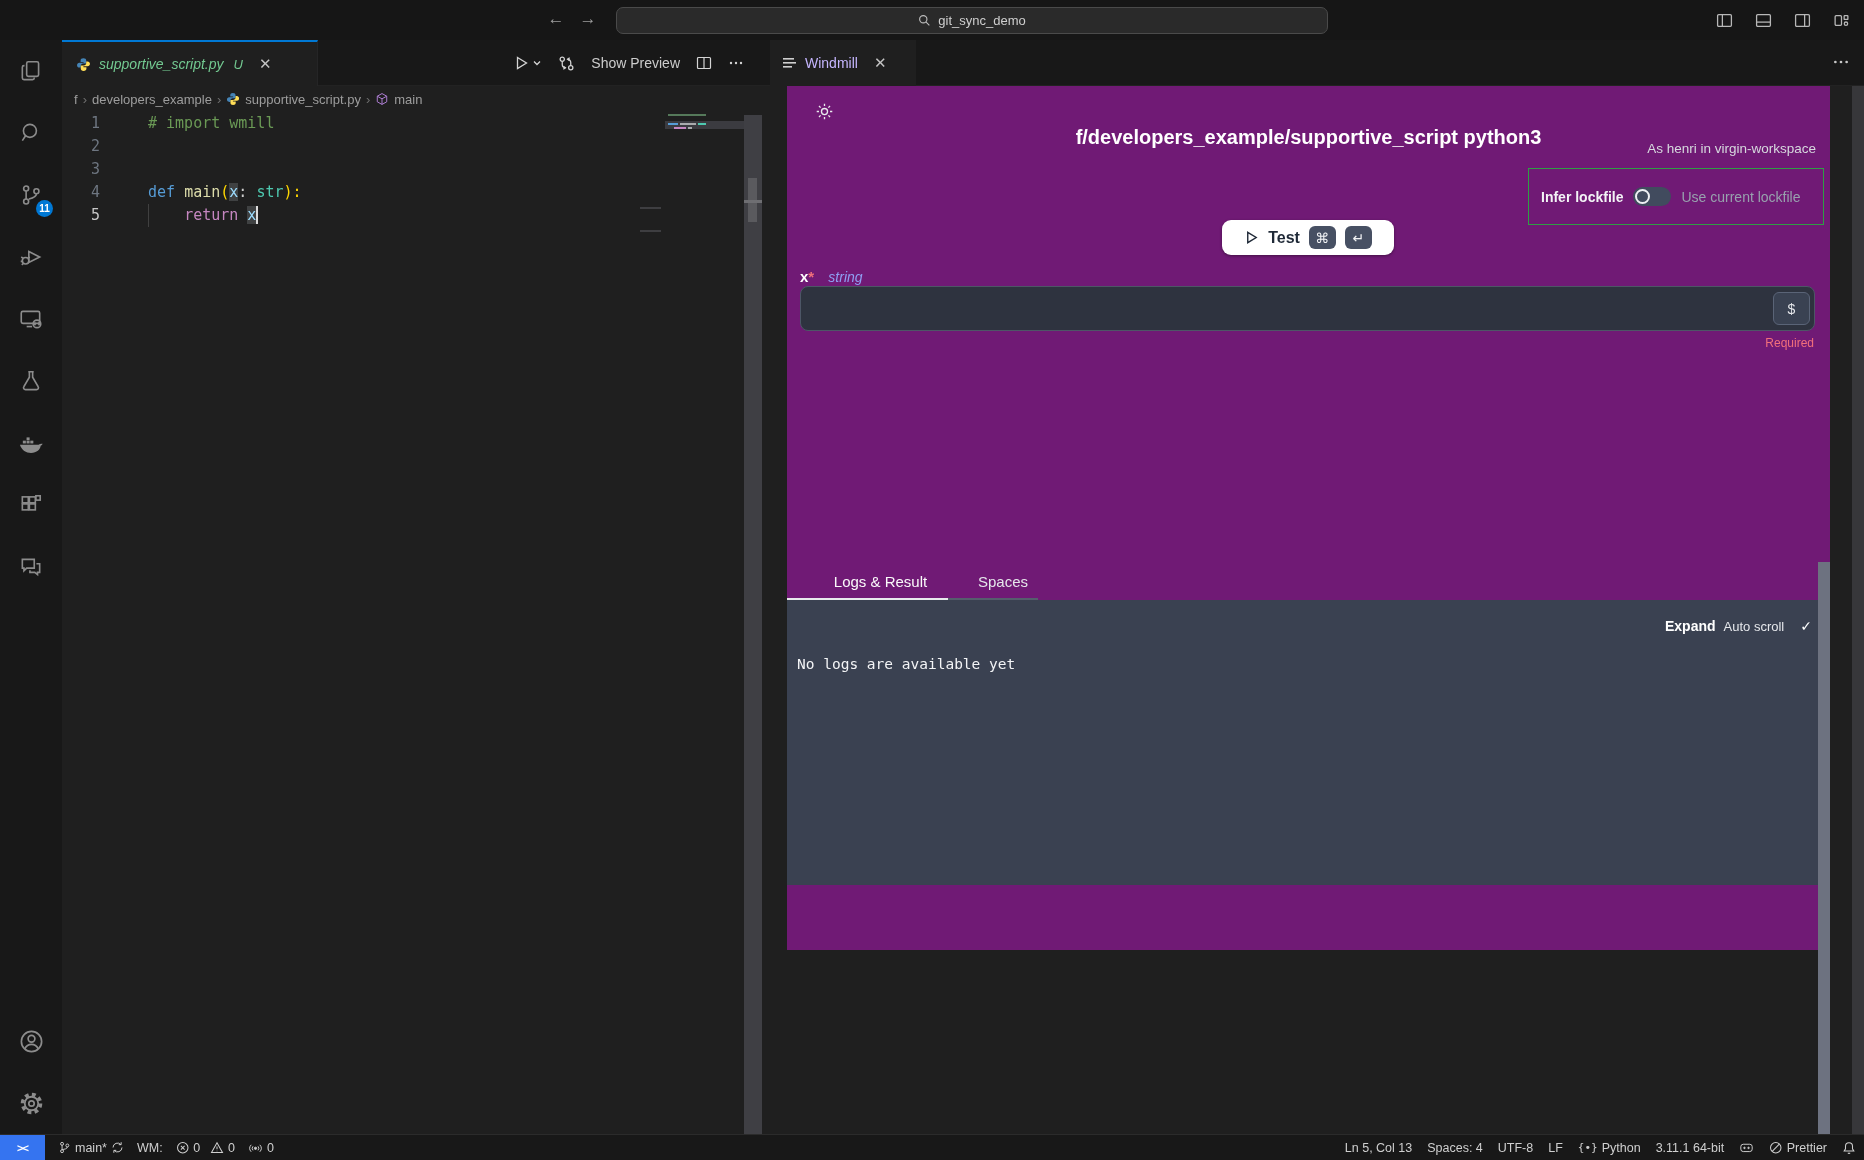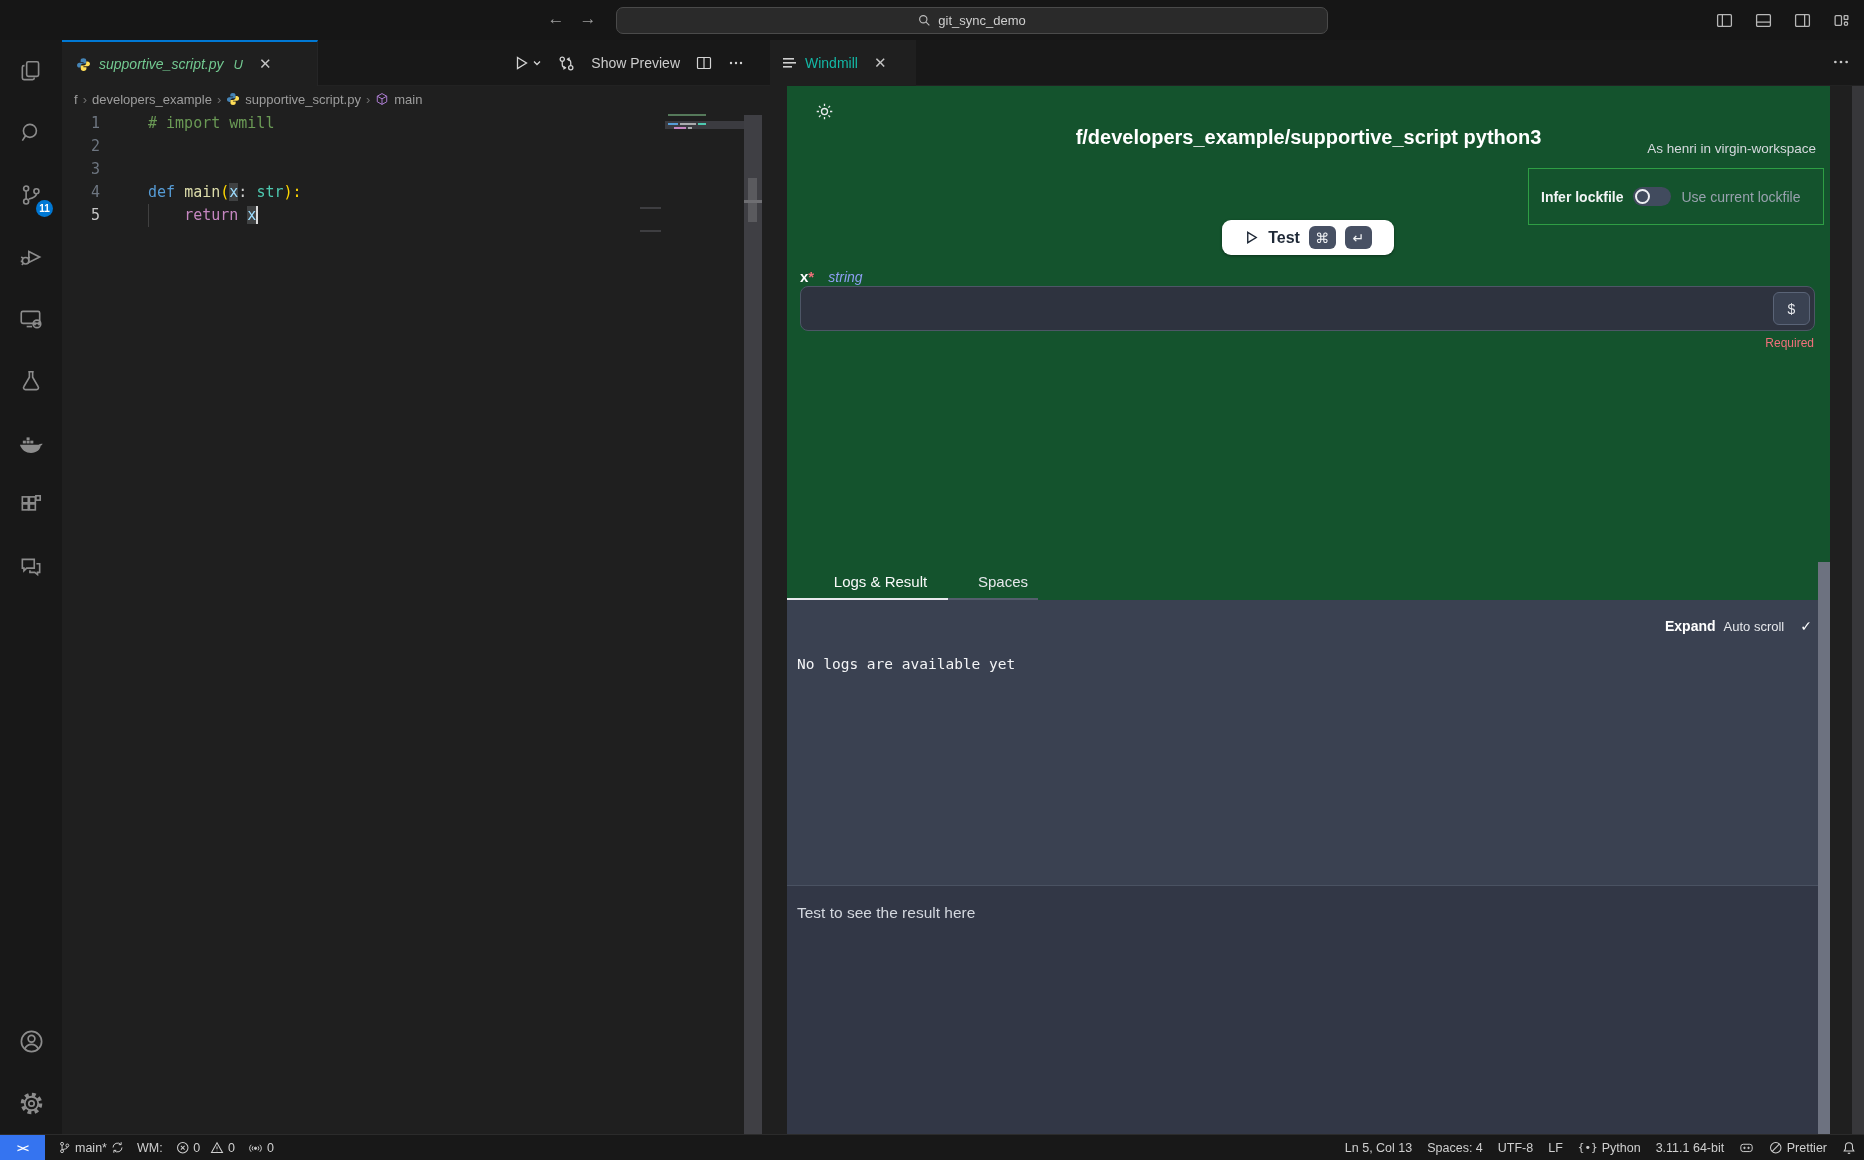--- a/index.html
+++ b/index.html
@@ -62,25 +62,25 @@
   #ed-scroll { position:absolute; left:682px; top:3px; width:18px; height:1019px; background:#3f3f44; }
   #ed-thumb { position:absolute; left:4px; top:63px; width:9px; height:44px; background:#5a5a5e; }
   #ed-sash { position:absolute; left:0; top:85px; width:18px; height:3px; background:#6e6e72; }
   .ruler-mark { position:absolute; width:21px; height:2px; background:#3e3e41; left:578px; }
 
   
   #group2 { position:absolute; left:762px; top:40px; width:1102px; height:1094px; background:#1f1f1f; }
   #tabbar2 { position:absolute; left:0; top:0; width:1102px; height:46px; background:#181818; border-bottom:1px solid #222; }
   #tab2 { position:absolute; left:8px; top:0; width:146px; height:46px; background:#1f1f1f;
     display:flex; align-items:center; padding:0 10px 0 13px; gap:8px; }
-  #tab2 .tab-label { color:#14b8a6; font-size:14px; }
+  #tab2 .tab-label { color:#c4b5fd; font-size:14px; }
   #tabbar2-more { position:absolute; right:14px; top:13px; }
   #right-strip { position:absolute; right:0; top:46px; width:12px; height:1048px; background:#37373a; }
 
-  #webview { position:absolute; left:25px; top:46px; width:1043px; height:864px; background:#14532d; color:#e5e7eb; }
+  #webview { position:absolute; left:25px; top:46px; width:1043px; height:864px; background:#701a75; color:#e5e7eb; }
   #wm-sun { position:absolute; left:28px; top:16px; }
   #wm-title { position:absolute; left:0; top:40px; width:1043px; text-align:center; font-size:20px; font-weight:600; color:#fff; }
   #wm-context { position:absolute; right:14px; top:55px; font-size:13.5px; color:#d6d9de; }
   #lock-box { position:absolute; right:6px; top:82px; width:296px; height:57px; border:1.5px solid #2f9e44;
     display:flex; align-items:center; padding:0 12px; gap:10px; }
   #lock-box .infer { font-size:14px; font-weight:600; color:#f3f4f6; }
   #toggle { width:38px; height:19px; border-radius:10px; background:#414b5e; position:relative; flex:none; }
   #toggle .knob { position:absolute; left:2px; top:2px; width:15px; height:15px; border-radius:50%;
     border:2px solid #eef0f3; }
   #lock-box .usecur { font-size:14px; color:#98a1ae; white-space:nowrap; }
@@ -428,23 +428,20 @@
 
     <div id="logs-area">
       <div id="logs-controls">
         <span class="expand">Expand</span>
         <span class="autoscroll">Auto scroll</span>
         <span class="check">✓</span>
       </div>
       <div id="no-logs">No logs are available yet</div>
     </div>
 
-    <div id="result-area">
-      <div id="result-placeholder">Test to see the result here</div>
-    </div>
 
     <div id="wv-scrollthumb"></div>
   </div>
 </div>
 
 <div id="statusbar">
   <div id="remote-btn">&gt;&lt;</div>
   <div class="sb-item">
     <svg width="13" height="13" viewBox="0 0 16 16" fill="none" stroke="#cfcfcf" stroke-width="1.2">
         <circle cx="5" cy="3.5" r="1.8"></circle>

